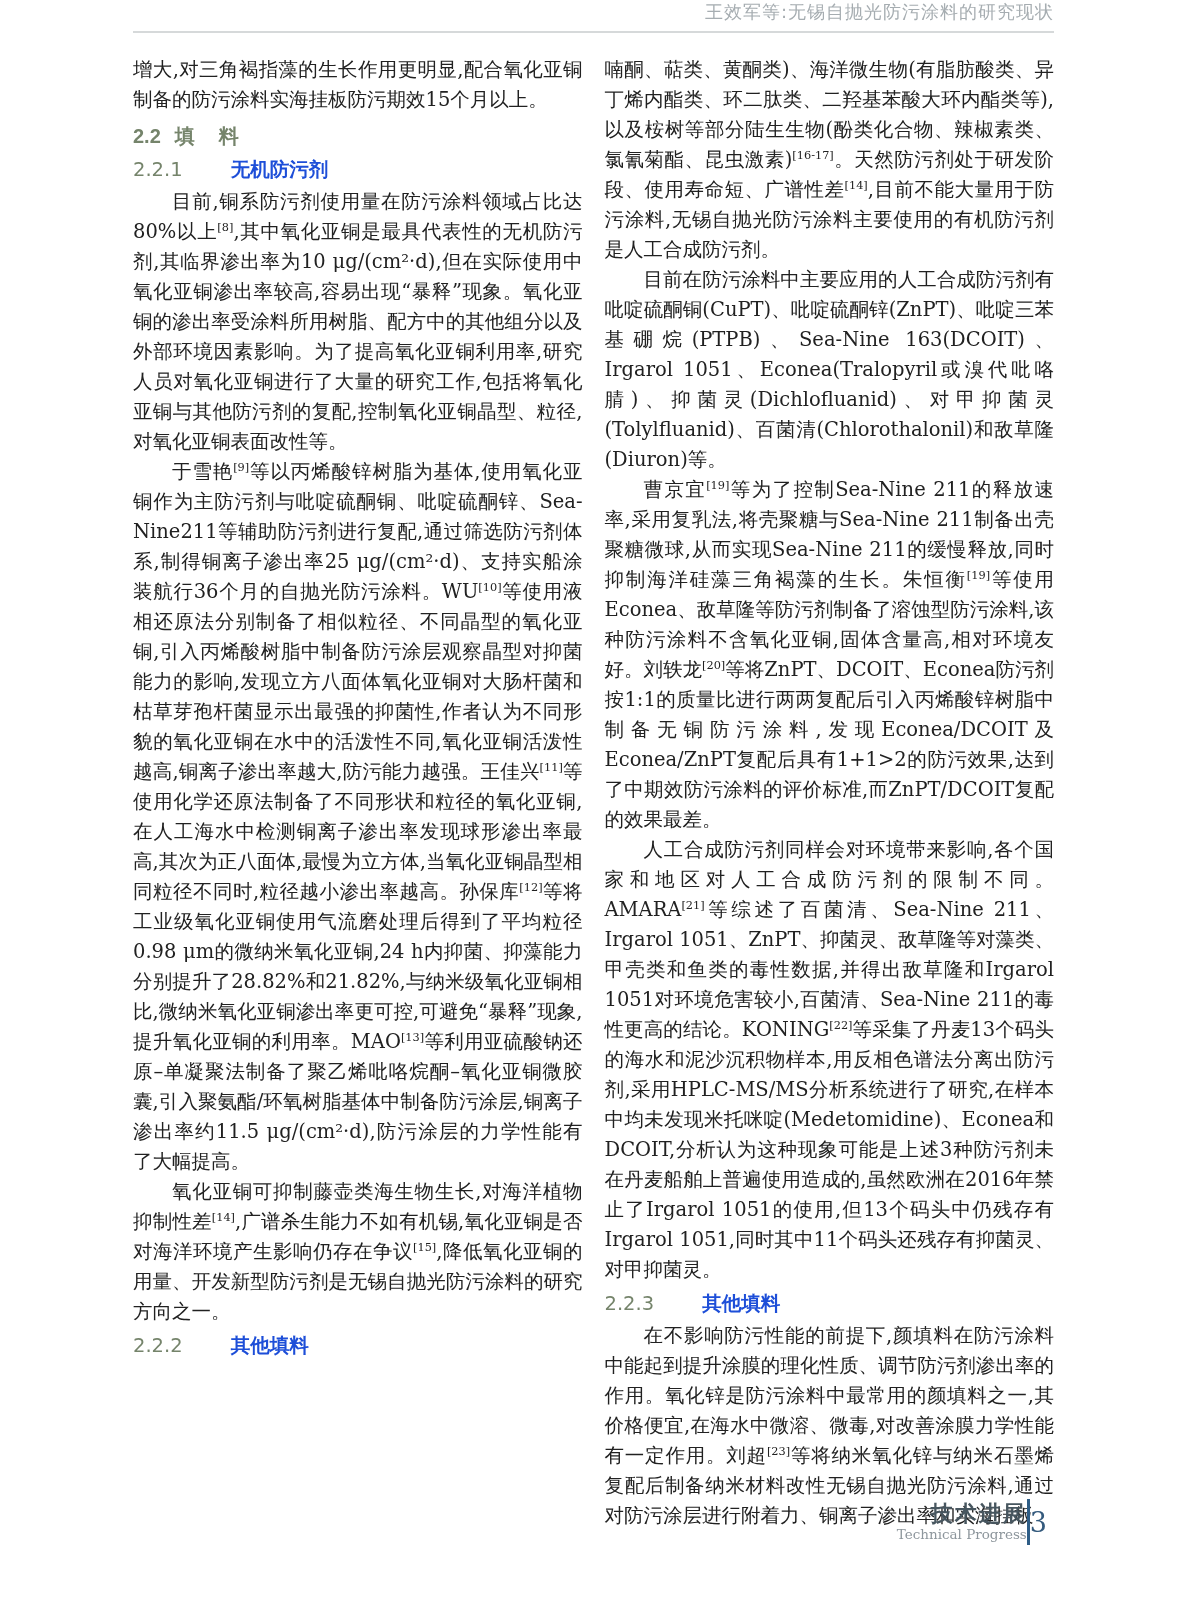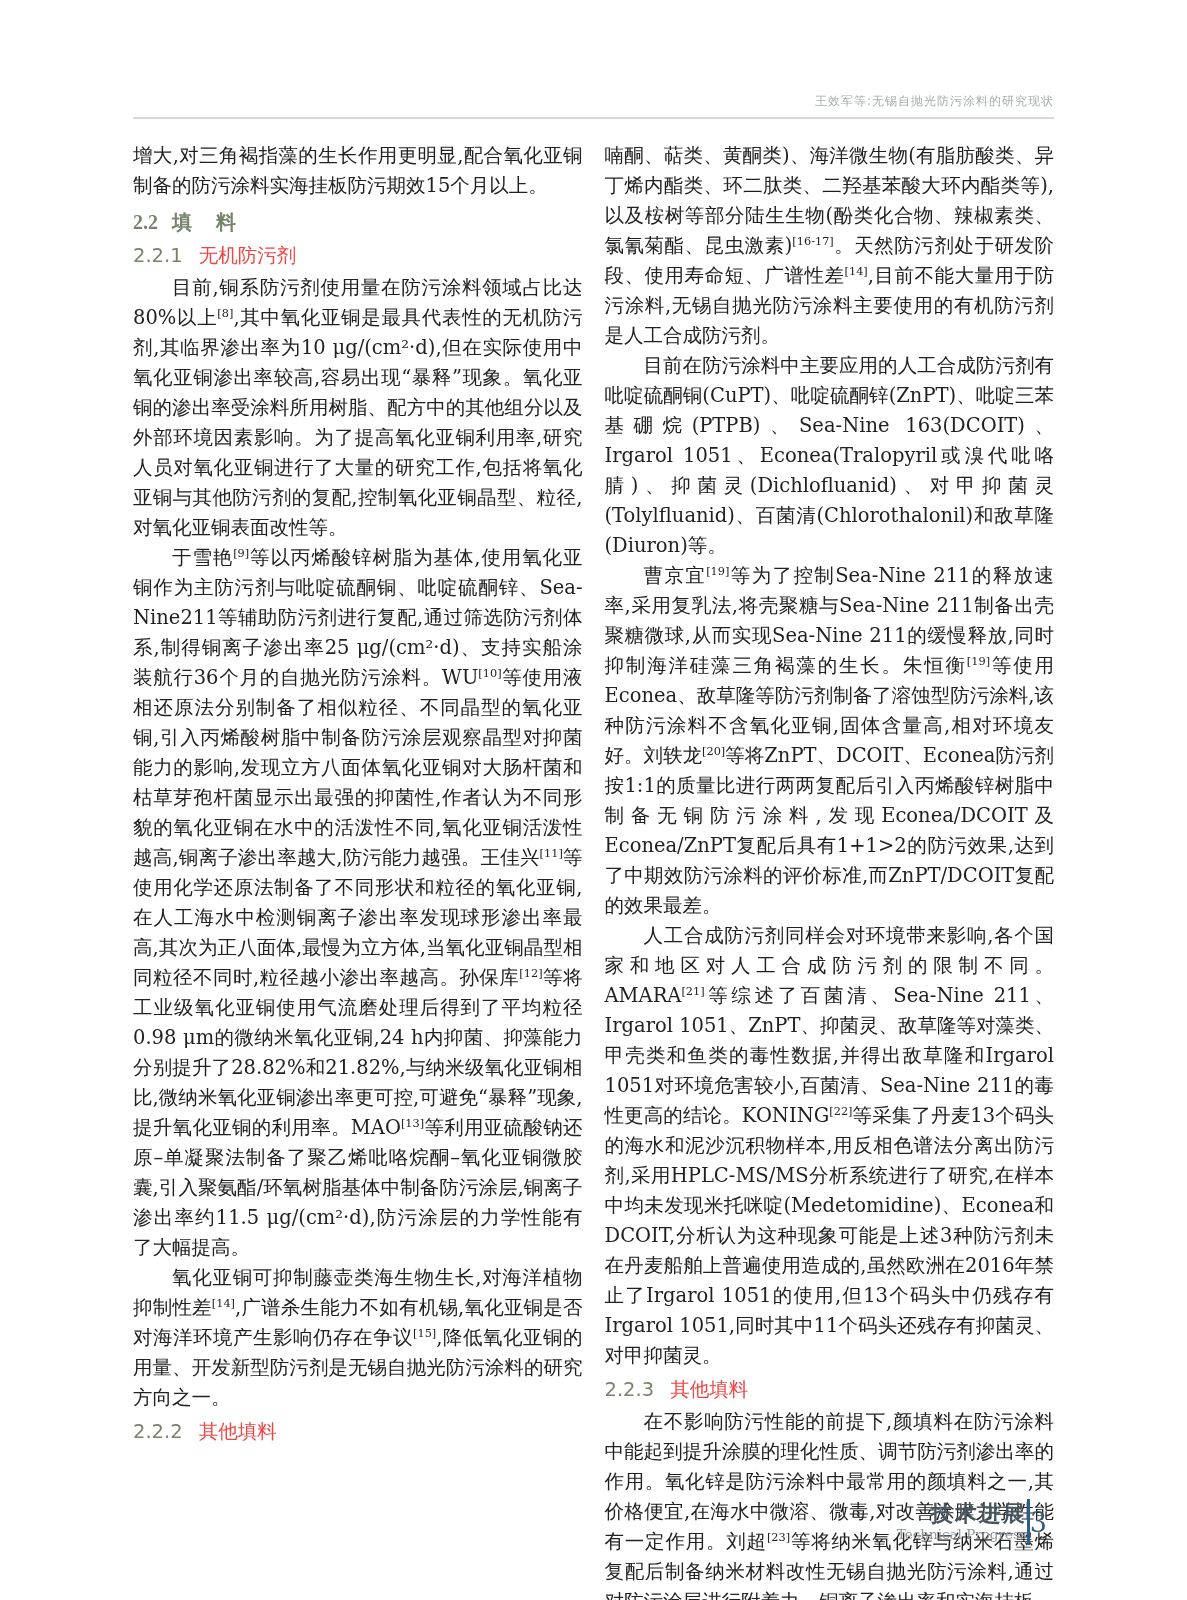--- a/index.html
+++ b/index.html
@@ -8,67 +8,66 @@
     width:1187px;height:1600px;
     margin:0 auto;
     background:#ffffff;
     box-sizing:border-box;
     padding:0 133px;
     font-family:"DejaVu Serif","Liberation Serif",serif;
     color:#212121;
     overflow:hidden;
   }
   .running-header{
-    padding-top:82px;
     text-align:right;
     font-family:"DejaVu Sans","Liberation Sans",sans-serif;
-    font-size:12px;
+    font-size:18px;
     letter-spacing:1px;
     color:#a6adb1;
-    margin-top:11px;
   }
   .header-rule{
     margin-top:7px;
     border-bottom:2px solid #d6d9da;
   }
   .columns{
     display:flex;
     gap:22px;
     margin-top:22px;
   }
   .col{
     flex:1 1 0;
     font-size:19.5px;
     line-height:30px;
     text-align:justify;
   }
   .col p.para{margin:0;}
   .col p.indent{text-indent:2em;}
   .sec-h2{
-    font-family:Liberation Serif, serif;
+    font-family:Liberation Sans, sans-serif;
     font-size:20px;
     font-weight:bold;
     color:#75846b;
     margin:6px 0 4px 0;
     letter-spacing:2px;
   }
   .sec-h2 .num{margin-right:14px;letter-spacing:0;}
   .sec-h3{
     font-size:19.5px;
     font-weight:normal;
     margin:4px 0 2px 0;
   }
   .sec-h3 .num{
     font-family:"DejaVu Sans","Liberation Sans",sans-serif;
     color:#75846b;
     margin-right:16px;
   }
   .sec-h3 .t{
-    color:#ef4444;
-    font-weight:400;
+    color:#1d4ed8;
+    font-weight:700;
+    margin-left:32px;
   }
   sup{
     font-size:0.58em;
     line-height:0;
     vertical-align:super;
   }
   .footer{
     position:absolute;
     right:140px;
     bottom:55px;

